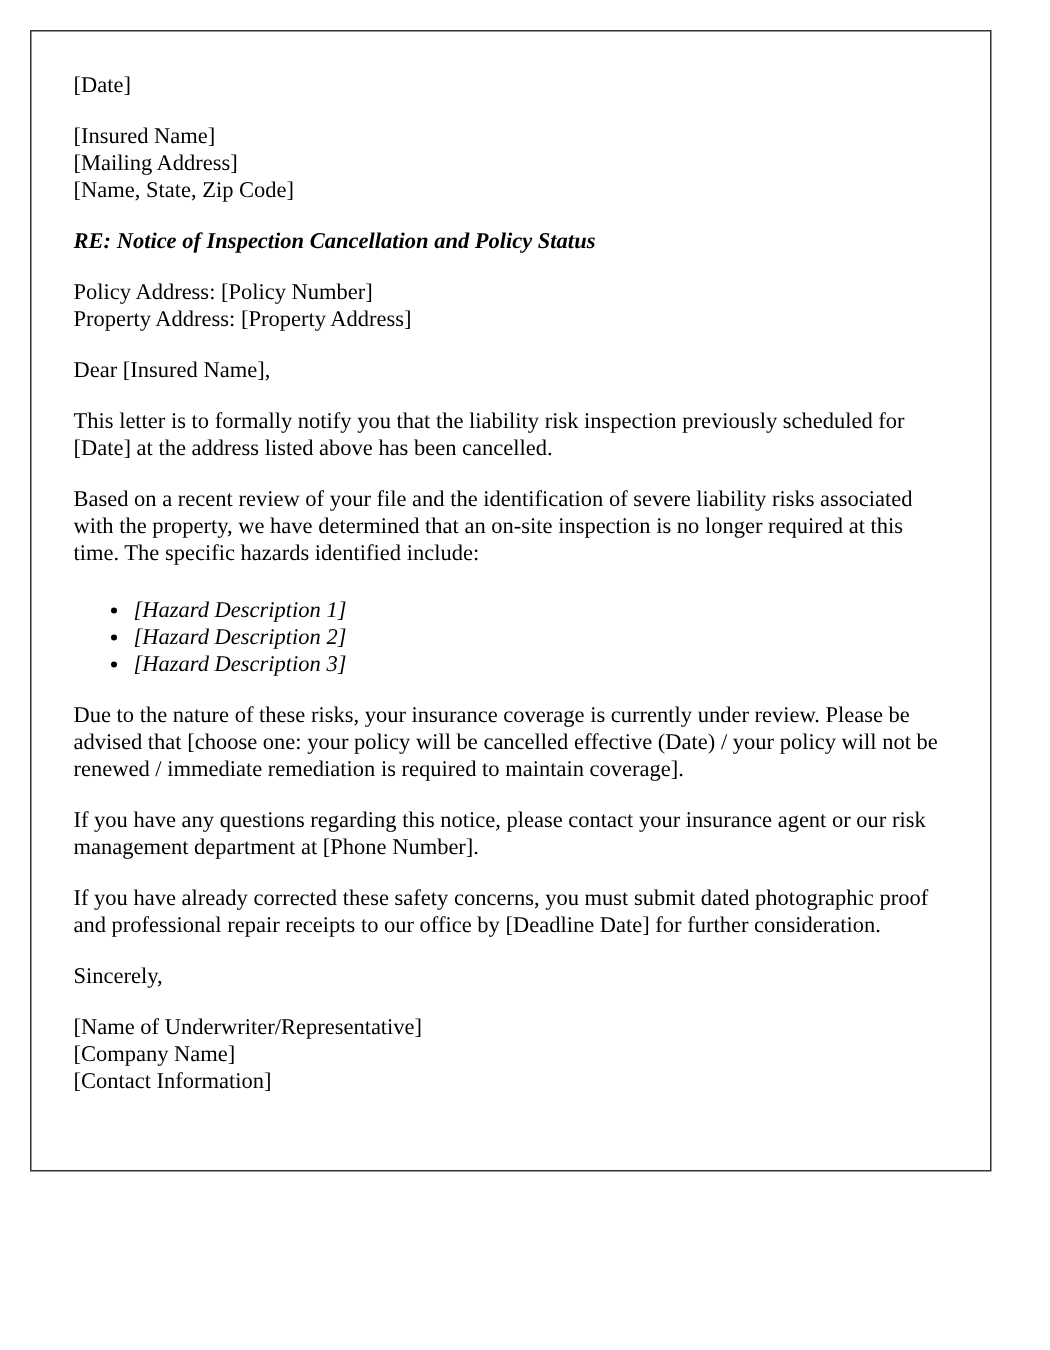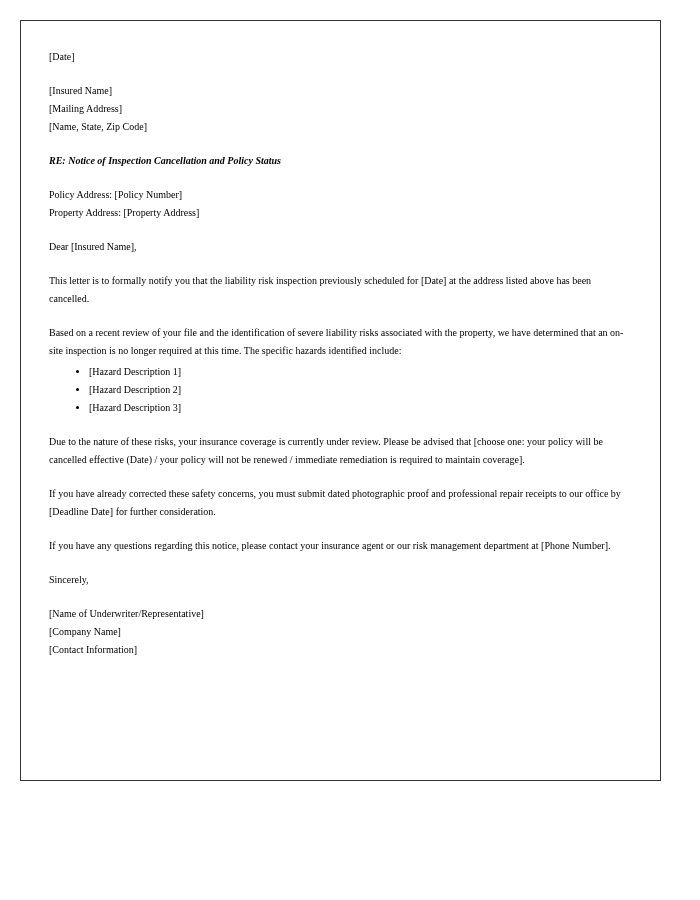--- a/index.html
+++ b/index.html
@@ -5,27 +5,27 @@
   html, body { margin: 0; padding: 0; background: #ffffff; }
   body { width: 700px; height: 900px; position: relative; }
   .letter {
     position: absolute;
     left: 20px; top: 20px;
     width: 641px; height: 761px;
     box-sizing: border-box;
     border: 1px solid #333333;
     padding: 27px 28px 0 28px;
     font-family: "Liberation Serif", serif;
-    font-size: 10px;
+    font-size: 15px;
     line-height: 18px;
     color: #000000;
   }
   .letter p { margin: 0 0 16px 0; }
   .letter .re { font-weight: bold; font-style: italic; }
-  .letter ul { margin: 0 0 16px 0; padding-left: 40px; }
+  .letter ul { margin: 0 0 16px 0; padding-left: 40px; font-style: italic; }
   .letter li { margin: 0; }
   .line { display: block; }
 </style>
 </head>
 <body>
 
 <div class="letter">
   <p>[Date]</p>
 
   <p>
@@ -37,31 +37,31 @@
   <p class="re">RE: Notice of Inspection Cancellation and Policy Status</p>
 
   <p>
     <span class="line">Policy Address: [Policy Number]</span>
     <span class="line">Property Address: [Property Address]</span>
   </p>
 
   <p>Dear [Insured Name],</p>
 
   <p>This letter is to formally notify you that the liability risk inspection previously scheduled for [Date] at the address listed above has been cancelled.</p>
-  <p style="margin-bottom:3px">Based on a recent review of your file and the identification of severe liability risks associated with the property, we have determined that an on-site inspection is no longer required at this time. The specific hazards identified include:</p>
+  <p style="margin-bottom:20px">Based on a recent review of your file and the identification of severe liability risks associated with the property, we have determined that an on-site inspection is no longer required at this time. The specific hazards identified include:</p>
 
   <ul>
     <li>[Hazard Description 1]</li>
     <li>[Hazard Description 2]</li>
     <li>[Hazard Description 3]</li>
   </ul>
 
   <p>Due to the nature of these risks, your insurance coverage is currently under review. Please be advised that [choose one: your policy will be cancelled effective (Date) / your policy will not be renewed / immediate remediation is required to maintain coverage].</p>
+  <p>If you have any questions regarding this notice, please contact your insurance agent or our risk management department at [Phone Number].</p>
   <p>If you have already corrected these safety concerns, you must submit dated photographic proof and professional repair receipts to our office by [Deadline Date] for further consideration.</p>
-  <p>If you have any questions regarding this notice, please contact your insurance agent or our risk management department at [Phone Number].</p>
 
   <p>Sincerely,</p>
 
   <p>
     <span class="line">[Name of Underwriter/Representative]</span>
     <span class="line">[Company Name]</span>
     <span class="line">[Contact Information]</span>
   </p>
 </div>
 

